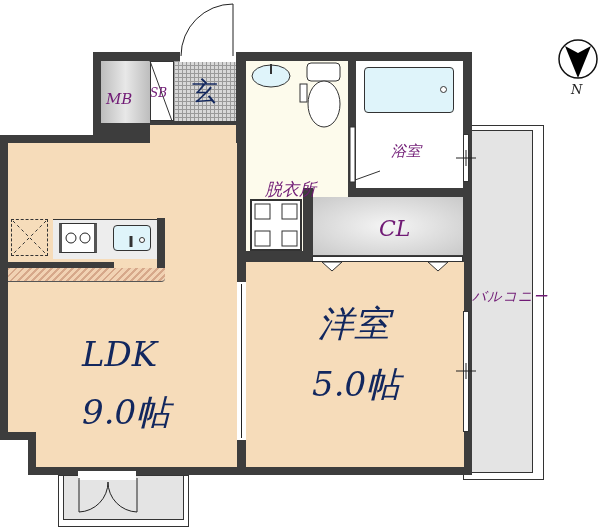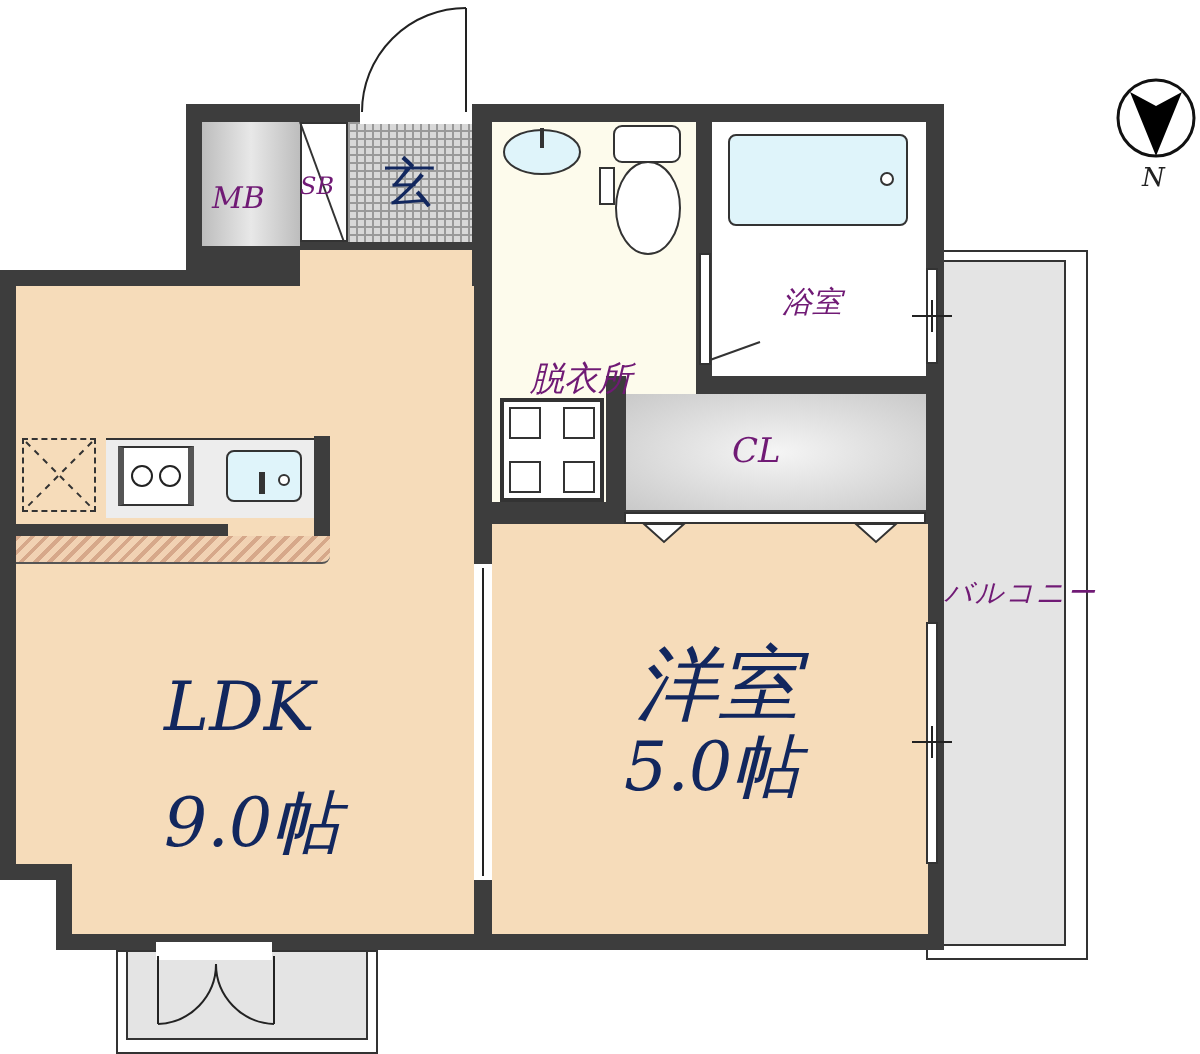--- a/index.html
+++ b/index.html
@@ -125,18 +125,18 @@
   <circle cx="22" cy="21" r="19" fill="#fff" stroke="#111" stroke-width="1.5"></circle>
   <path d="M9 8 L22 15 L35 8 L22 40 Z" fill="#000"></path>
 </svg>
 <div class="label" style="left:571px; top:82px; font-size:13px; color:#222;">N</div>
 
 <div class="label" style="left:106px; top:90px; font-size:15px;">MB</div>
 <div class="label" style="left:150px; top:86px; font-size:12px;">SB</div>
 <div class="label jp" style="left:192px; top:74px; font-size:26px; font-style:normal; color:#12275e;">玄</div>
 <div class="label jp" style="left:265px; top:146px; font-size:17px;margin-top:32px;">脱衣所</div>
 <div class="label jp" style="left:391px; top:142px; font-size:15px;">浴室</div>
-<div class="label" style="left:366px; top:216px; font-size:17px;">CL</div>
+<div class="label" style="left:379px; top:216px; font-size:22px;">CL</div>
 
 <div class="label big" style="left:82px; top:334px;">LDK</div>
 <div class="label big" style="left:82px; top:392px;">9.0帖</div>
-<div class="label big jp" style="left:318px; top:322px; font-size:41px;font-family:Liberation Serif, serif;">洋室</div>
+<div class="label big jp" style="left:318px; top:304px; font-size:36px;font-family:Liberation Serif, serif;">洋室</div>
 <div class="label big" style="left:312px; top:364px;">5.0帖</div>
 
 </body></html>

